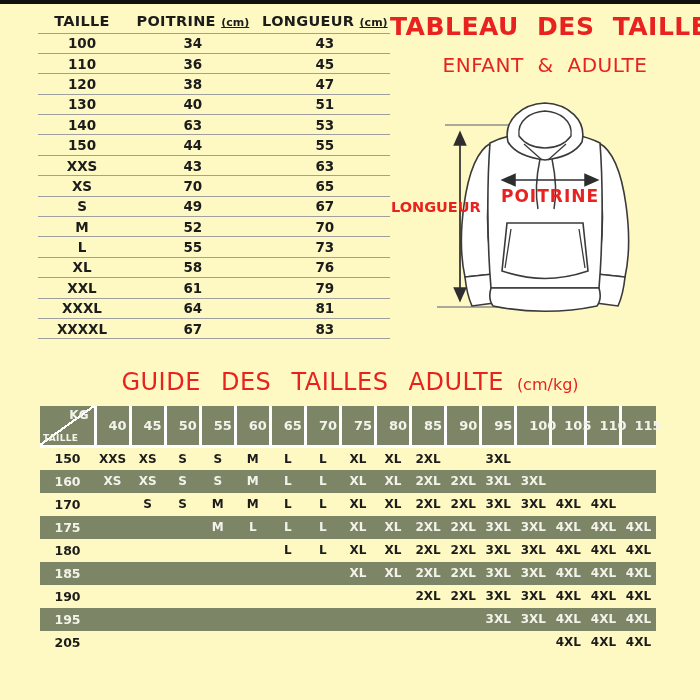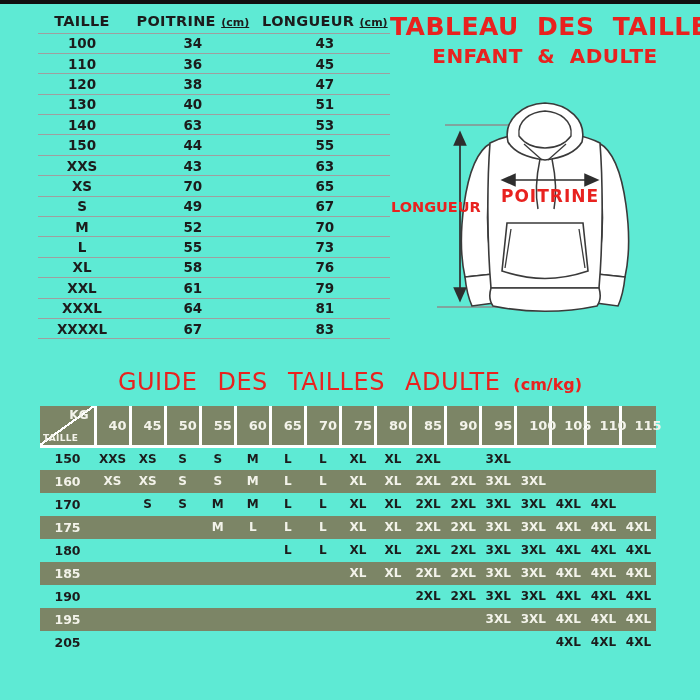--- a/index.html
+++ b/index.html
@@ -1,40 +1,40 @@
 <!DOCTYPE html>
 <html><head>
 <meta charset="utf-8">
 <style>
   * { margin:0; padding:0; box-sizing:border-box; }
   html,body { background:#fff; }
   #canvas {
-    position:relative; width:700px; height:700px; background:#5eead4; overflow:hidden;
+    position:relative; width:700px; height:700px; background:#fef9c3; overflow:hidden;
     font-family:"DejaVu Sans","Liberation Sans",sans-serif; color:#1c1c1c;
   }
   #top-bar { position:absolute; left:0; top:0; width:700px; height:4px; background:#101010; }
 
   
   #size-table-wrap { position:absolute; left:38px; top:10px; width:352px; }
   table.sizes { width:100%; border-collapse:collapse; table-layout:fixed; }
   table.sizes th, table.sizes td {
     text-align:center; font-weight:bold; padding:0; height:20.4px;
     border-bottom:1.5px solid #9f9f9f; font-size:13.5px; color:#1c1c1c;
   }
   table.sizes th { font-size:14.5px; height:23px; letter-spacing:.3px; }
   table.sizes th .unit { font-size:11px; letter-spacing:0;text-decoration:underline; }
   table.sizes col.c1 { width:25%; } table.sizes col.c2 { width:38%; } table.sizes col.c3 { width:37%; }
 
   
   #main-title { position:absolute; left:390px; top:12px; width:310px; text-align:center; color:#e8221f; }
   #main-title .l1 { font-size:25px; font-weight:bold; letter-spacing:.5px; word-spacing:9px; white-space:nowrap; }
-  #main-title .l2 { font-size:20px; font-weight:bold; letter-spacing:.5px; word-spacing:7px; margin-top:3px; }
+  #main-title .l2 { font-size:20px; font-weight:normal; letter-spacing:.5px; word-spacing:7px; margin-top:12px; }
   #guide-title { position:absolute; left:0; top:368px; width:700px; text-align:center; color:#e8221f; white-space:nowrap; }
   #guide-title .t { font-size:24px; font-weight:normal; letter-spacing:.5px; word-spacing:12px; }
-  #guide-title .u { font-size:16px; font-weight:bold; margin-left:13px; }
+  #guide-title .u { font-size:16px; font-weight:normal; margin-left:13px; }
 
   
   #hoodie { position:absolute; left:390px; top:92px; width:310px; height:248px; }
 
   
   #guide-wrap { position:absolute; left:40px; top:406px; width:616px; }
   table.guide { width:100%; border-collapse:collapse; table-layout:fixed; }
   table.guide th:first-child, table.guide td:first-child { width:55px; }
   table.guide thead th {
     background:#7c8566; color:#f3f3ea; font-weight:bold; font-size:13px;

